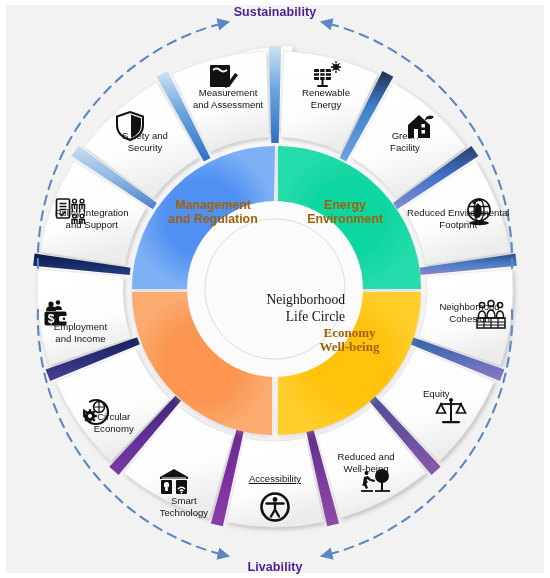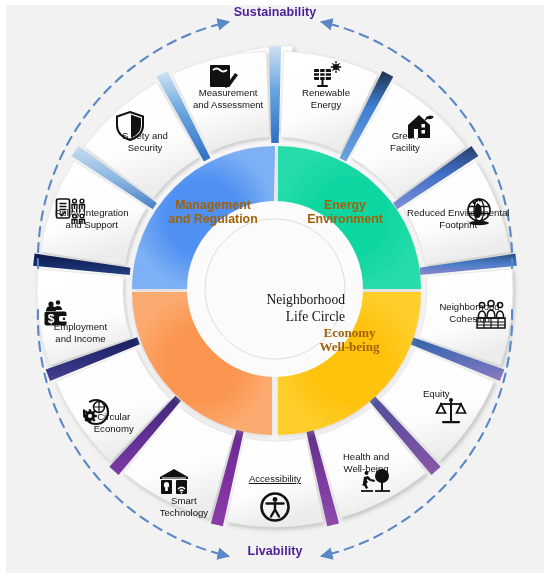--- a/index.html
+++ b/index.html
@@ -38,21 +38,21 @@
   .arc-label {
     position: absolute;
     font-family: "Liberation Sans", sans-serif;
     font-size: 12.5px;
     font-weight: 700;
     color: #4c1d95;
     letter-spacing: .1px;
     white-space: nowrap;
   }
   #label-sustainability { left: 0; right: 0; top: 5px; text-align: center; }
-  #label-livability { left: 0; right: 0; bottom: 20px; text-align: center; }
+  #label-livability { left: 0; right: 0; bottom: 4px; text-align: center; }
 
   .petal-text {
     position: absolute;
     font-family: "Liberation Sans", sans-serif;
     font-size: 9.6px;
     line-height: 12px;
     color: #141414;
     text-align: center;
     white-space: pre-line;
     pointer-events: none;
@@ -304,21 +304,21 @@
 and Assessment</div>
       <div class="petal-text" style="width: 86px; left: 283px; top: 86.6954px;">Renewable
 Energy</div>
       <div class="petal-text" style="width: 86px; left: 361.972px; top: 130.292px;">Green
 Facility</div>
       <div class="petal-text" style="width: 122px; left: 397.263px; top: 207.497px;">Reduced Environmental
 Footprint</div>
       <div class="petal-text" style="width: 86px; left: 426.571px; top: 300.625px;">Neighborhood
 Cohesion</div>
       <div class="petal-text" style="width: 86px; left: 393.305px; top: 388.341px;">Equity</div>
-      <div class="petal-text" style="width: 86px; left: 323.086px; top: 450.549px;">Health and
+      <div class="petal-text" style="width: 86px; left: 323.086px; top: 450.549px;">Reduced and
 Well-being</div>
       <div class="petal-text" style="width: 86px; left: 232px; top: 473px; text-decoration: underline;">Accessibility</div>
       <div class="petal-text" style="width: 86px; left: 140.914px; top: 450.549px; margin-top: 44px;">Smart
 Technology</div>
       <div class="petal-text" style="width: 86px; left: 70.6952px; top: 411px;">Circular
 Economy</div>
       <div class="petal-text" style="width: 86px; left: 37.4291px; top: 300.625px; margin-top: 20px;">Employment
 and Income</div>
       <div class="petal-text" style="width: 86px; left: 48.7368px; top: 207.497px;">Policy Integration
 and Support</div>

